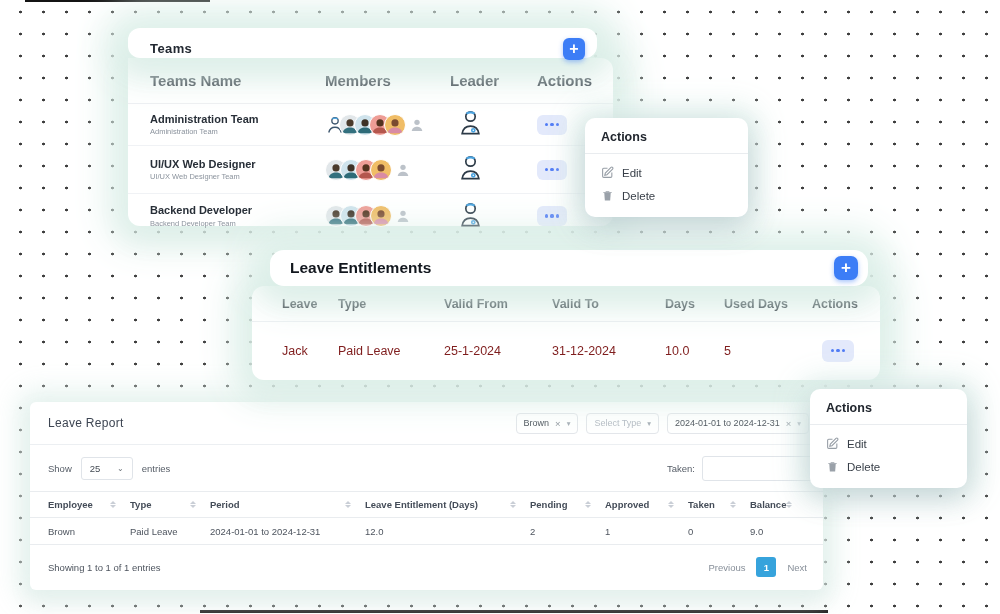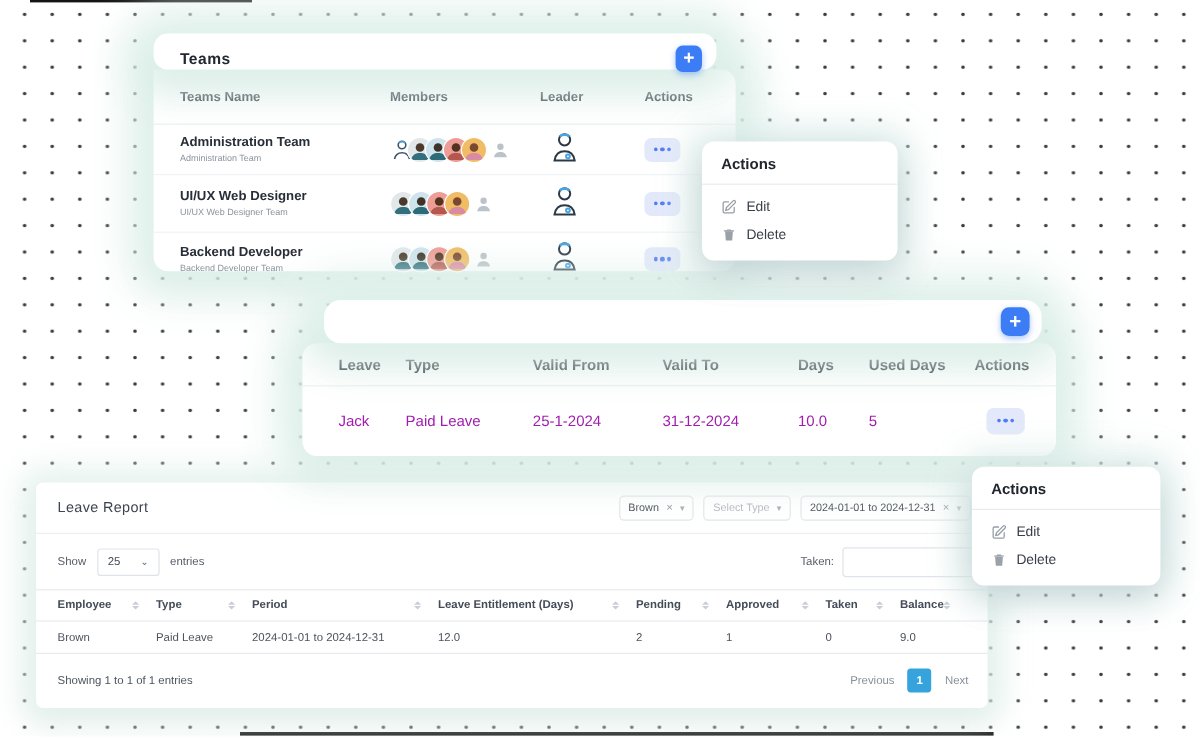--- a/index.html
+++ b/index.html
@@ -37,21 +37,21 @@
   .dots-pill i{ width:3.2px; height:3.2px; border-radius:50%; background:#4d79f6; }
 
   
   .teams-header{ left:128px; top:28px; width:469px; height:30px; border-radius:12px; padding:11px 12px 0 22px; }
   .teams-title{ font-size:13px; font-weight:600; color:#222831; letter-spacing:.4px; }
   .teams-body{
     position:absolute; left:128px; top:58px; width:485px; height:168px;
     background:#fff; border-radius:0 12px 12px 12px; z-index:5;
   }
   .t-grid{ display:grid; grid-template-columns:175px 125px 87px 1fr; align-items:center; padding-left:22px; }
-  .t-head{ height:46px; border-bottom:1px solid #eef0f3; font-size:11px; font-weight:600; color:#333a44; }
+  .t-head{ height:46px; border-bottom:1px solid #eef0f3; font-size:15px; font-weight:600; color:#333a44; }
   .t-row{ border-bottom:1px solid #f0f2f5; }
   .t-row:last-child{ border-bottom:none; }
   .t-row-1{ height:42px; } .t-row-2{ height:44px; } .t-row-3{ height:48px; }
   .t-name{ font-size:11px; font-weight:600; color:#272e37; line-height:1.25; }
   .t-sub{ font-size:7.5px; color:#8b939d; margin-top:1px; }
   .avatars{ display:flex; align-items:center; }
   .avatar{
     width:22px; height:22px; border-radius:50%; overflow:hidden; flex:none;
     border:1.5px solid #fff; margin-left:-7px; display:flex;
   }
@@ -76,21 +76,21 @@
   
   .le-header{ left:270px; top:250px; width:598px; height:36px; border-radius:14px; padding:0 10px 0 20px; }
   .le-title{ font-size:15.5px; font-weight:700; color:#12171e; }
   .le-header .add-btn{ width:24px; height:24px; border-radius:7px; font-size:17px; }
   .le-body{
     position:absolute; left:252px; top:286px; width:628px; height:94px;
     background:#fff; border-radius:12px; z-index:5;
   }
   .le-grid{ display:grid; grid-template-columns:56px 106px 108px 113px 59px 88px 1fr; align-items:center; padding-left:30px; }
   .le-head{ height:36px; border-bottom:1px solid #edf0f3; font-size:12.5px; font-weight:600; color:#1d232c; }
-  .le-row{ height:57px; font-size:12.5px; color:#a21caf; }
+  .le-row{ height:57px; font-size:12.5px; color:#7f1d1d; }
   .le-row .dots-pill{ width:32px; height:22px; }
 
   
   .report{
     position:absolute; left:30px; top:402px; width:793px; height:188px;
     background:#fff; border-radius:6px; z-index:4;
     box-shadow:0 0 26px 12px rgba(226,241,236,.85), 0 8px 20px rgba(110,150,140,.16);
   }
   .rc-header{ height:43px; border-bottom:1px solid #eceff2; display:flex; align-items:center; padding:0 14px 0 18px; }
   .rc-title{ font-size:12px; color:#3d4552; letter-spacing:.3px; }
@@ -326,20 +326,21 @@
           <path d="M6 7h12l-1.1 14H7.1z"></path>
             <path d="M9 4h6l1 2H8z"></path>
             <rect x="4" y="5.4" width="16" height="1.7" rx=".8"></rect>
         </svg>
         <span>Delete</span>
       </div>
     </div>
   </div>
 
   <div class="card-header-pill le-header halo">
+    <span class="le-title">Leave Entitlements</span>
     <button class="add-btn">+</button>
   </div>
   <div class="le-body halo">
     <div class="le-grid le-head">
       <span>Leave</span>
       <span>Type</span>
       <span>Valid From</span>
       <span>Valid To</span>
       <span>Days</span>
       <span>Used Days</span>

